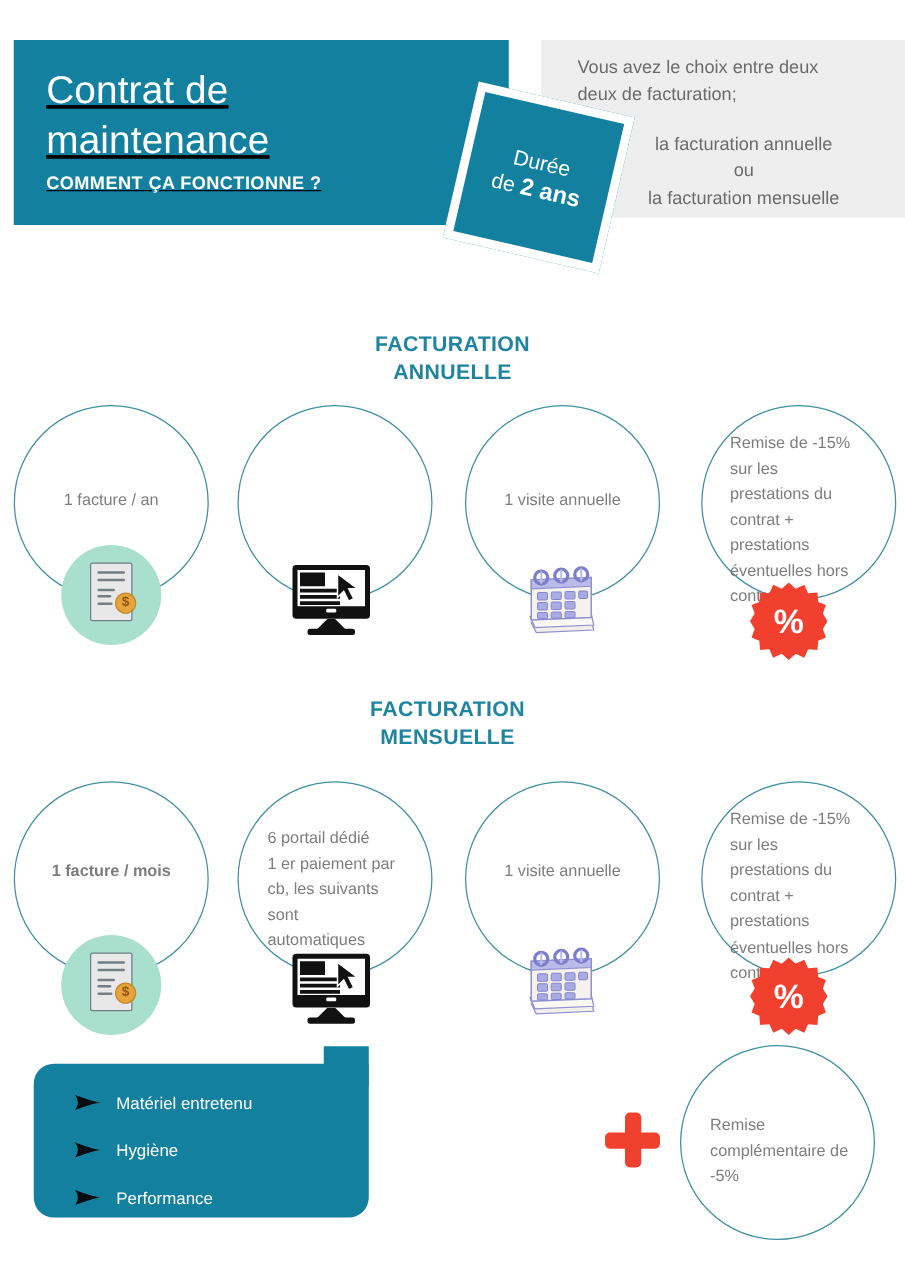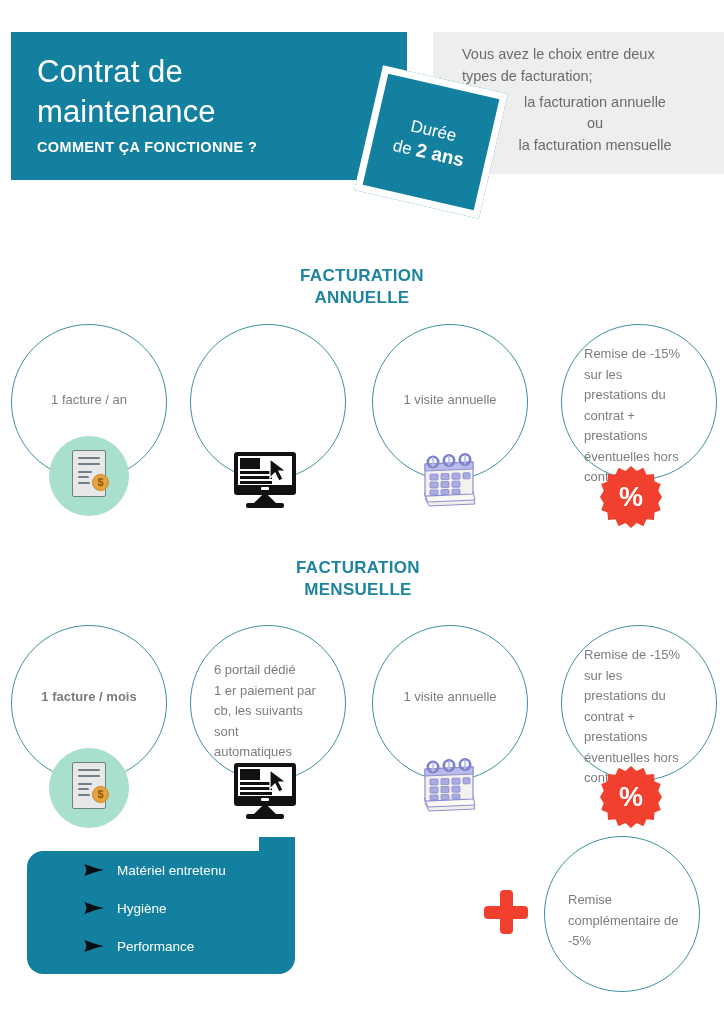--- a/index.html
+++ b/index.html
@@ -23,20 +23,21 @@
   
   .header-band {
     position: absolute;
     left: 11px;
     top: 32px;
     width: 396px;
     height: 148px;
     background: #1480A0;
     box-sizing: border-box;
     padding: 20px 26px 0 26px;
+    text-decoration: underline;
   }
   .header-title {
     color: #ffffff;
     font-size: 31px;
     font-weight: 400;
     line-height: 1.28;
     letter-spacing: 0.1px;
   }
   .header-sub {
     color: #ffffff;
@@ -56,21 +57,21 @@
     background: #eeeeee;
     box-sizing: border-box;
     padding: 12px 14px 0 29px;
   }
   .info-line {
     color: #6b6b6b;
     font-size: 14.5px;
     line-height: 1.5;
   }
   .info-block-2 {
-    margin-top: 4px;
+    margin-top: 18px;
     text-align: center;
     padding-left: 18px;
   }
 
   
   .badge-wrap {
     position: absolute;
     left: 367px;
     top: 78px;
     width: 128px;
@@ -248,22 +249,23 @@
     position: absolute;
     right: 0;
     top: -14px;
     width: 36px;
     height: 32px;
     background: #1480A0;
     border-radius: 0 0 0 18px;
   }
   .benefit-row {
     display: flex;
+    align-items: center;
     height: 38px;
-    padding-left: 56px;
+    padding-left: 32px;
   }
   .benefit-arrow {
     width: 22px;
     height: 14px;
     margin-right: 12px;
     flex: 0 0 auto;
   }
   .benefit-label {
     color: #ffffff;
     font-size: 13.5px;
@@ -293,21 +295,21 @@
   <div class="header-band">
     <div class="header-title">
       <div>Contrat de</div>
       <div>maintenance</div>
     </div>
     <div class="header-sub">COMMENT ÇA FONCTIONNE ?</div>
   </div>
 
   <div class="info-panel">
     <div class="info-line">Vous avez le choix entre deux</div>
-    <div class="info-line">types de facturation;</div>
+    <div class="info-line">deux de facturation;</div>
     <div class="info-block-2">
       <div class="info-line">la facturation annuelle</div>
       <div class="info-line">ou</div>
       <div class="info-line">la facturation mensuelle</div>
     </div>
   </div>
 
   <div class="badge-wrap">
     <div class="badge-inner">
       <div class="badge-l1">Durée</div>

